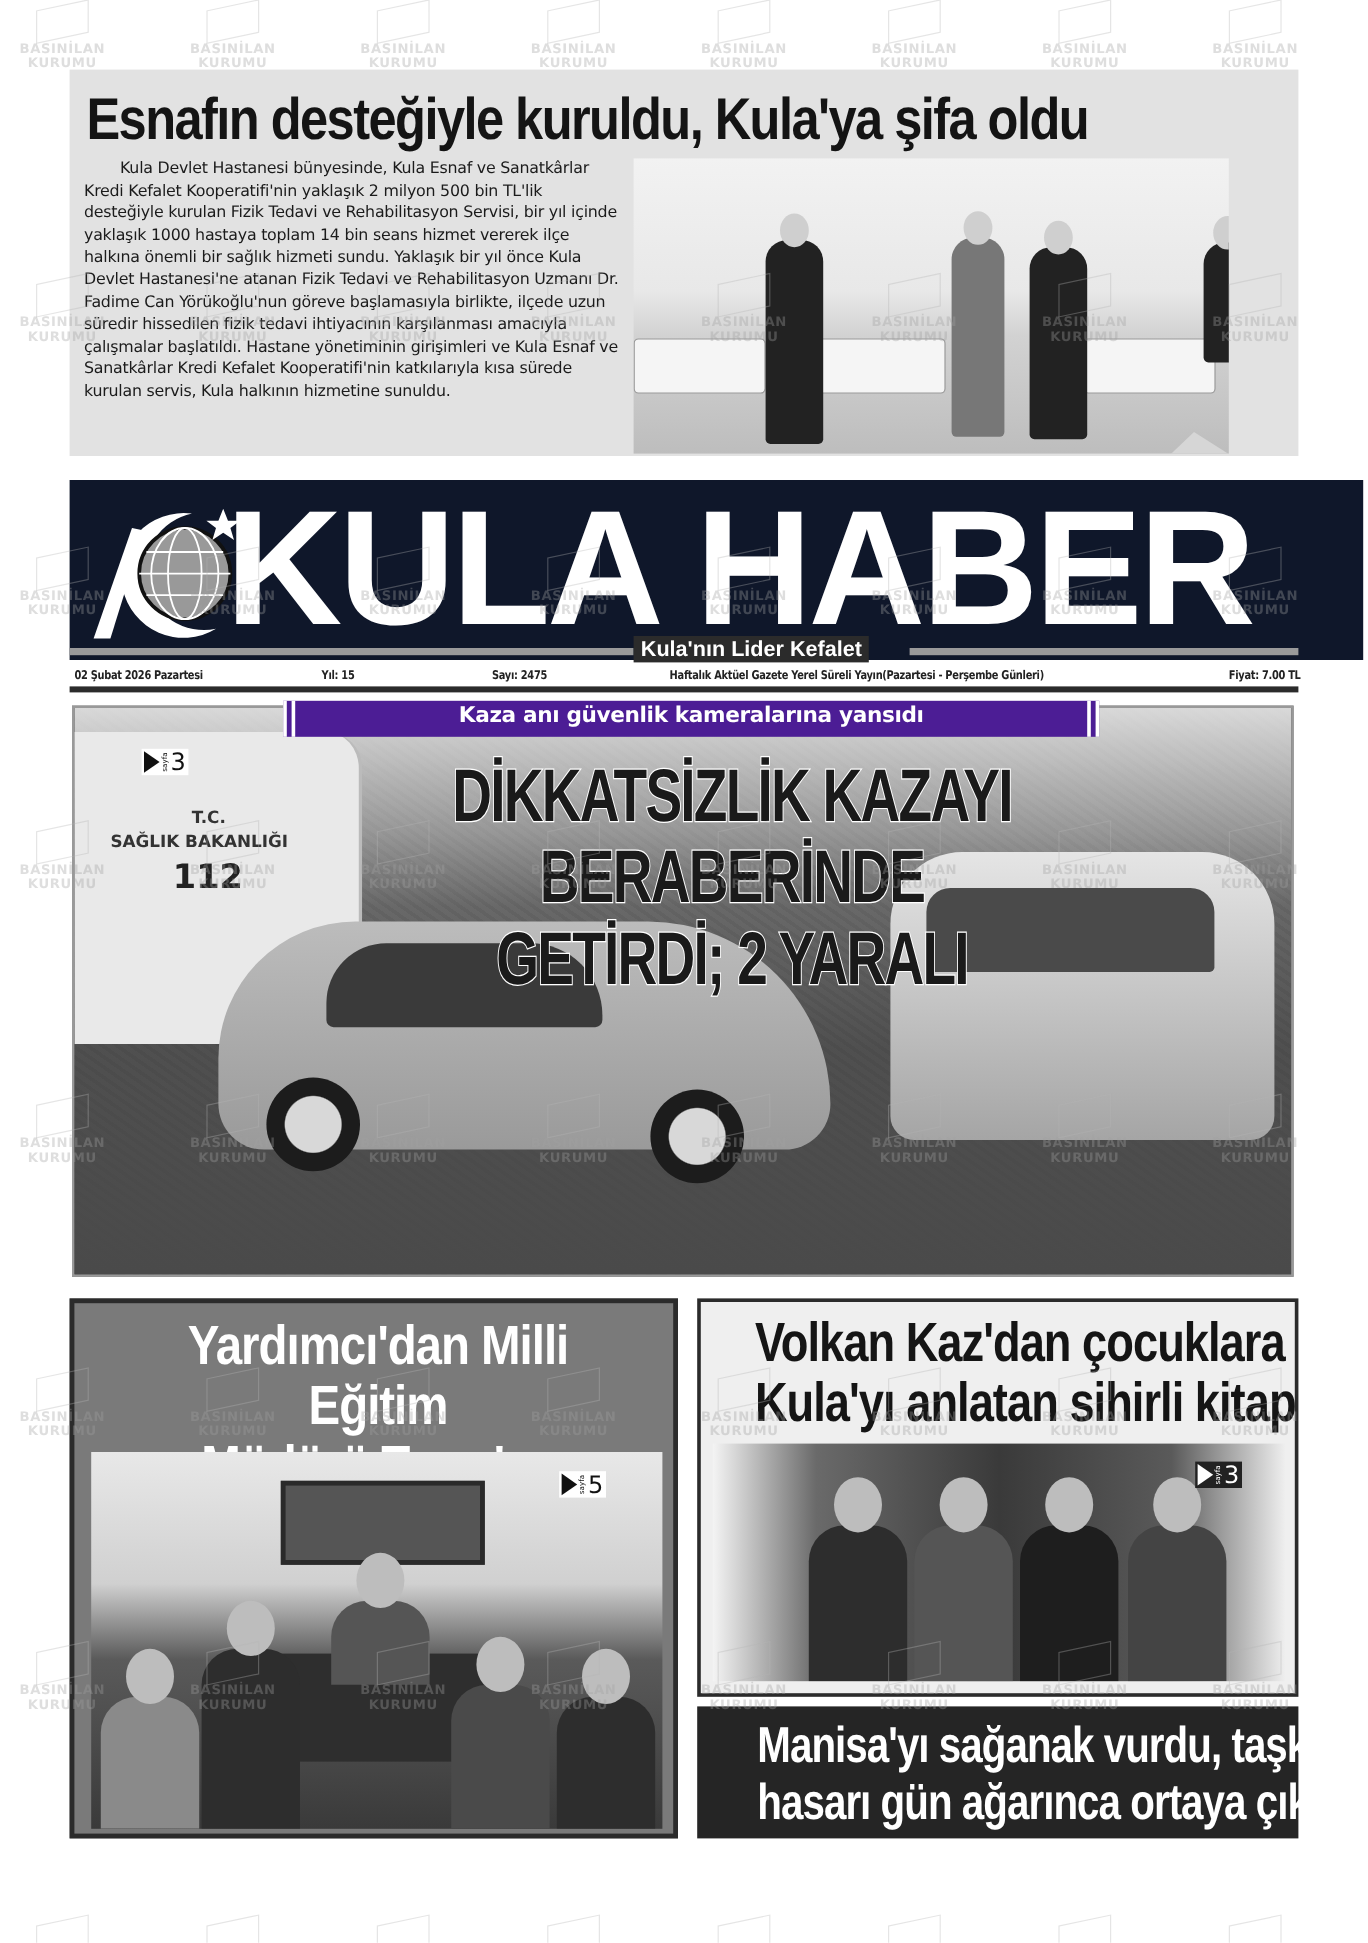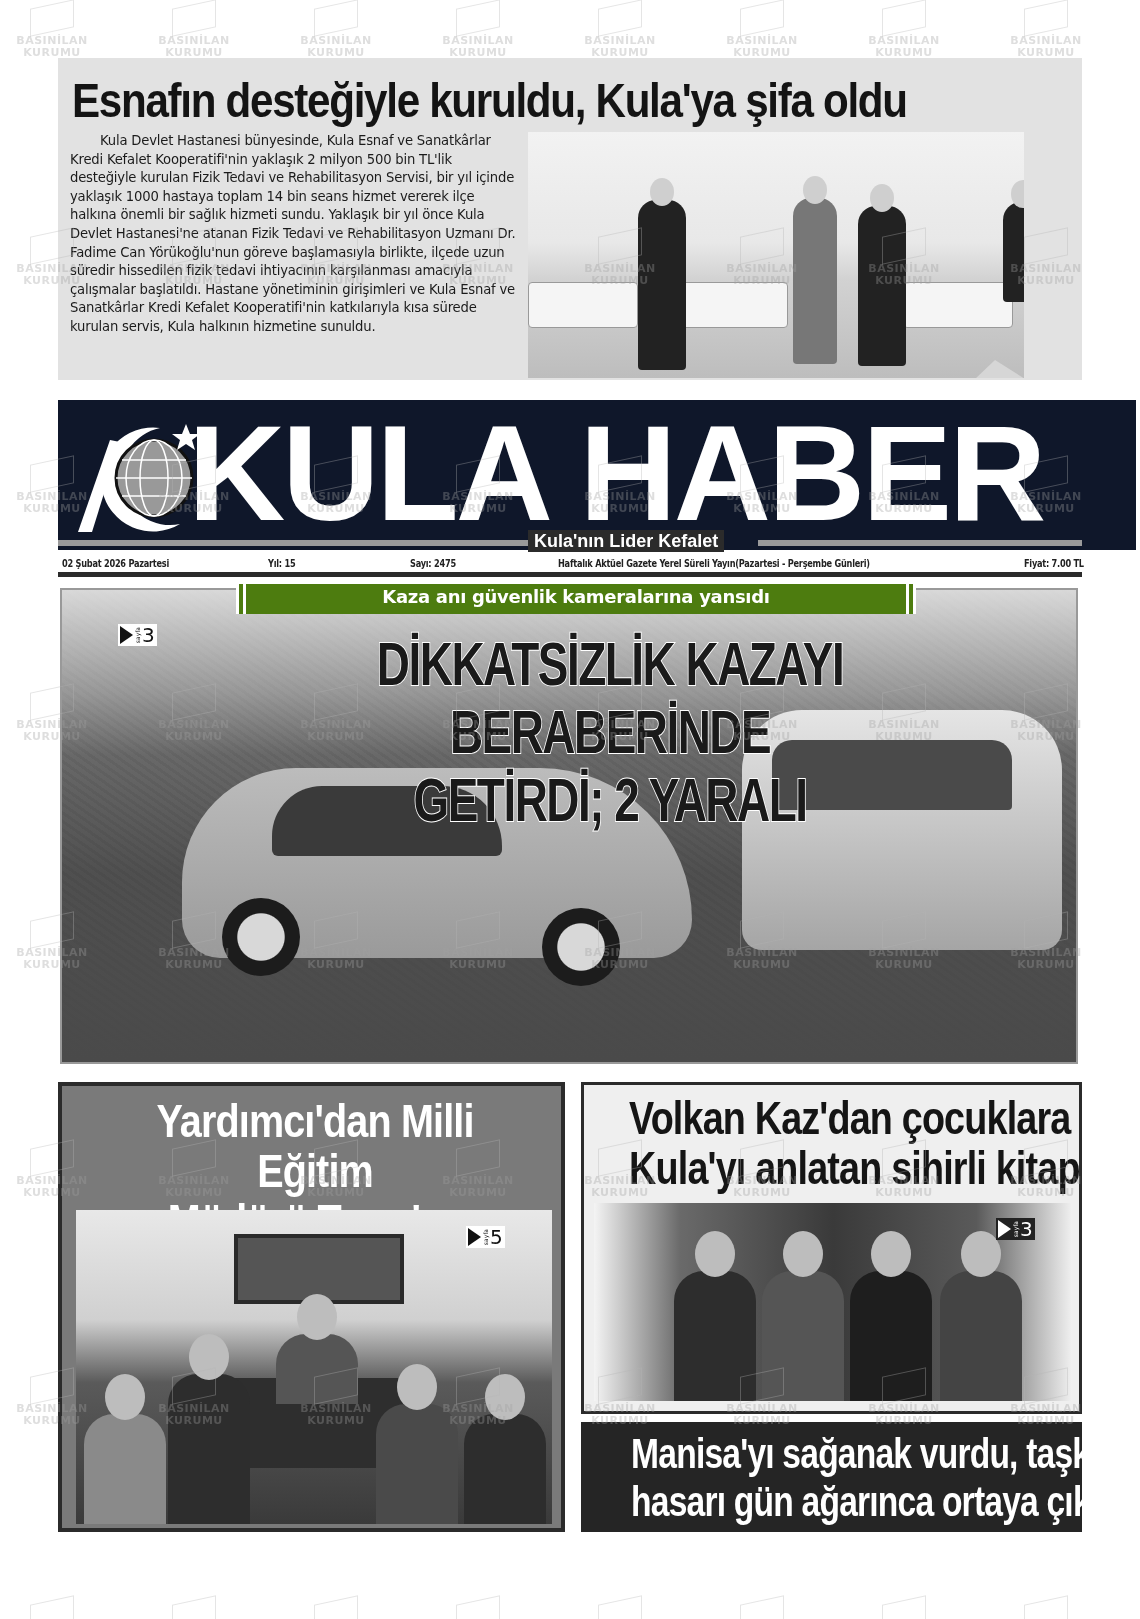--- a/index.html
+++ b/index.html
@@ -48,21 +48,21 @@
           repeating-linear-gradient(35deg, #555 0 3px, #5e5e5e 3px 7px); }
   .ambulance { position: absolute; left: 0; top: 20px; width: 240px; height: 260px; background: #e9e9e9; border-radius: 0 30px 10px 0; border-right: 3px solid #bbb; }
   .amb-tc { position: absolute; left: 52px; top: 64px; font-family: "DejaVu Sans", sans-serif; font-weight: bold; font-size: 14px; color: #333; text-align: center; width: 120px; }
   .amb-sb { position: absolute; left: 30px; top: 84px; font-family: "DejaVu Sans", sans-serif; font-weight: bold; font-size: 14px; color: #333; white-space: nowrap; }
   .amb-112 { position: absolute; left: 82px; top: 104px; font-family: "DejaVu Sans", sans-serif; font-weight: bold; font-size: 28px; color: #222; }
   .car1 { position: absolute; left: 120px; top: 178px; width: 510px; height: 190px; background: linear-gradient(180deg,#bcbcbc,#9a9a9a); border-radius: 120px 160px 40px 40px; }
   .car1-win { position: absolute; left: 90px; top: 18px; width: 230px; height: 70px; background: #3a3a3a; border-radius: 50px 60px 6px 6px; }
   .wheel { position: absolute; width: 78px; height: 78px; border-radius: 50%; background: radial-gradient(circle, #d8d8d8 0 42%, #1c1c1c 44% 100%); }
   .car2 { position: absolute; left: 680px; top: 120px; width: 320px; height: 240px; background: linear-gradient(180deg,#e5e5e5,#a5a5a5); border-radius: 60px 60px 20px 20px; }
   .car2-win { position: absolute; left: 30px; top: 30px; width: 240px; height: 70px; background: #4a4a4a; border-radius: 20px 20px 4px 4px; }
-  .kicker { position: absolute; left: 236px; top: 584px; width: 680px; height: 30px; background: #4d7c0f;
+  .kicker { position: absolute; left: 236px; top: 584px; width: 680px; height: 30px; background: #4c1d95;
         border-left: 10px double #fff; border-right: 10px double #fff; }
   .kicker-text { position: absolute; left: 0; right: 0; top: 2px; text-align: center; font-family: "DejaVu Sans", sans-serif; font-weight: bold; font-size: 18px; color: #fff; letter-spacing: -0.3px; }
   .main-headline { position: absolute; left: 200px; top: 630px; width: 820px; text-align: center; font-family: "Liberation Sans", sans-serif;
         font-weight: bold; font-size: 62px; line-height: 68px; color: #1a1a1a; letter-spacing: -2px;
         -webkit-text-stroke: 2px #fff; paint-order: stroke fill; transform: scaleX(0.74); transform-origin: center top; }
   .ref-badge { position: absolute; display: flex; align-items: center; background: #fff; height: 22px; padding: 0 2px; }
   .ref-arrow { width: 0; height: 0; border-top: 9px solid transparent; border-bottom: 9px solid transparent; border-left: 13px solid #111; }
   .ref-word { font-family: "DejaVu Sans", sans-serif; font-size: 6px; writing-mode: vertical-rl; transform: rotate(180deg); color: #111; margin: 0 1px; }
   .ref-num { font-family: "DejaVu Sans", sans-serif; font-size: 20px; color: #111; line-height: 22px; }
   .ref-badge.dark { background: #222; }
@@ -139,20 +139,25 @@
   <span style="left:4px;">02 Şubat 2026 Pazartesi</span>
   <span style="left:210px;">Yıl: 15</span>
   <span style="left:352px;">Sayı: 2475</span>
   <span style="left:500px;">Haftalık Aktüel Gazete Yerel Süreli Yayın(Pazartesi - Perşembe Günleri)</span>
   <span style="left:966px;">Fiyat: 7.00 TL</span>
 </div>
 <div class="dateline-bar"></div>
 
 <section class="main-frame">
   <div class="main-photo">
+    <div class="ambulance">
+      <div class="amb-tc">T.C.</div>
+      <div class="amb-sb">SAĞLIK BAKANLIĞI</div>
+      <div class="amb-112">112</div>
+    </div>
     <div class="car1">
       <div class="car1-win"></div>
       <div class="wheel" style="left:40px;top:130px;"></div>
       <div class="wheel" style="left:360px;top:140px;"></div>
     </div>
     <div class="car2">
       <div class="car2-win"></div>
     </div>
   </div>
 </section>

